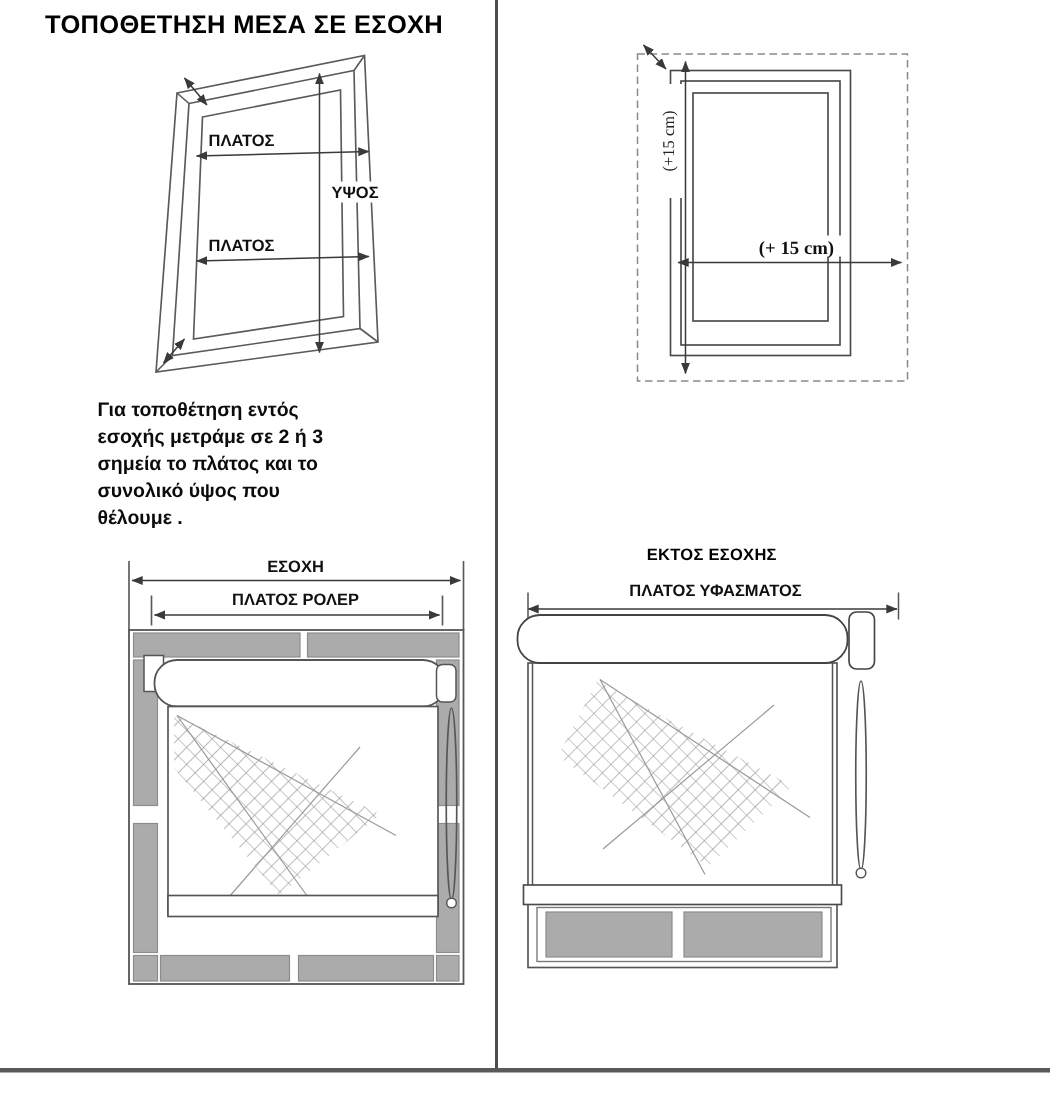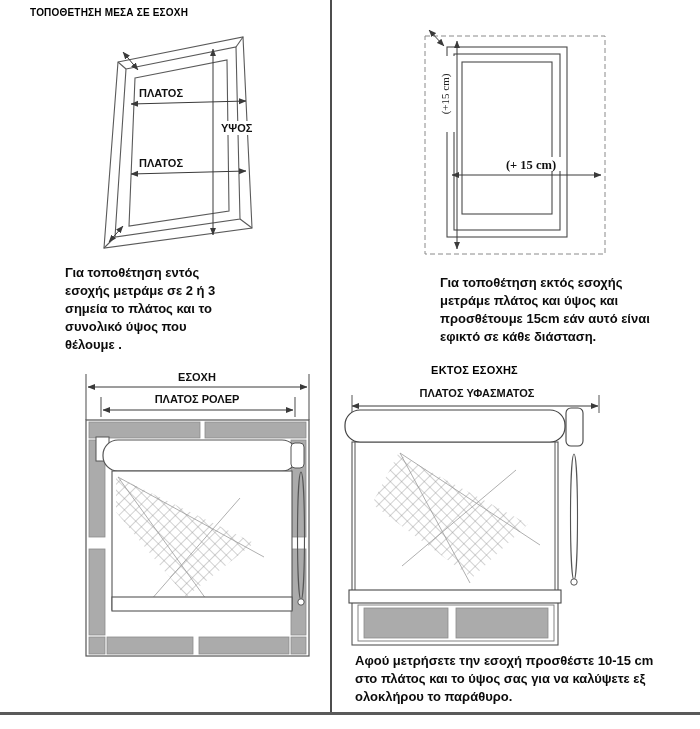--- a/index.html
+++ b/index.html
@@ -1,21 +1,21 @@
 <!DOCTYPE html>
 <html><head>
 <meta charset="utf-8">
 <style>
   * { margin:0; padding:0; box-sizing:border-box; }
   html,body { background:#ffffff; }
   body { font-family:"Liberation Sans", sans-serif; }
   .page { position:relative; width:700px; height:729px; background:#fff; overflow:hidden; }
   .divider-v { position:absolute; left:330px; top:0; width:2px; height:712px; background:#4d4d4d; }
   .divider-h { position:absolute; left:0; top:712px; width:700px; height:3px; background:#5a5a5a; }
-  .title { position:absolute; font-size:10px; font-weight:700; color:#000; letter-spacing:.2px; white-space:nowrap; }
+  .title { position:absolute; font-size:17px; font-weight:700; color:#000; letter-spacing:.2px; white-space:nowrap; }
   .tl { left:30px; top:7px; }
   .tr { left:463px; top:7px; }
   .br { left:352px; top:364px; width:245px; text-align:center; font-size:11px; white-space:nowrap; }
   .caption { position:absolute; font-size:13px; font-weight:700; color:#0b0b0b; line-height:1.38; }
   .cap-tl { left:30px; top:264px; width:162px;margin-left:35px; }
   .cap-tr { left:440px; top:274px; width:232px; }
   .cap-br { left:355px; top:652px; width:308px; }
   svg { position:absolute; overflow:visible; }
   .svg-tl { left:70px; top:28px; }
   .svg-tr { left:410px; top:22px; }
@@ -79,21 +79,20 @@
       <rect x="462" y="62" width="90" height="152"></rect>
     </g>
     <line x1="457" y1="41" x2="457" y2="249" stroke="#3a3a3a" stroke-width="1" marker-start="url(#ar2)" marker-end="url(#ar2)"></line>
     <rect x="441" y="56" width="15" height="76" fill="#ffffff"></rect>
     <text x="449" y="94" text-anchor="middle" class="slabel" transform="rotate(-90 449 94)">(+15 cm)</text>
     <line x1="452" y1="175" x2="601" y2="175" stroke="#3a3a3a" stroke-width="1" marker-start="url(#ar2)" marker-end="url(#ar2)"></line>
     <rect x="498" y="157" width="66" height="14" fill="#ffffff"></rect>
     <text x="531" y="169" text-anchor="middle" class="slabel-big">(+ 15 cm)</text>
   </svg>
 
-  <div class="caption cap-tr">Για τοποθέτηση εκτός εσοχής μετράμε πλάτος και ύψος και προσθέτουμε 15cm εάν αυτό είναι εφικτό σε κάθε διάσταση.</div>
 
   <svg class="svg-bl" width="250" height="302" viewBox="75 368 250 302">
     <defs>
       <marker id="ar3" viewBox="0 0 10 10" refX="9.5" refY="5" markerWidth="7.5" markerHeight="7.5" orient="auto-start-reverse" markerUnits="userSpaceOnUse">
         <path d="M0,1 L10,5 L0,9 Z" fill="#3a3a3a"></path>
       </marker>
       <pattern id="net3" width="8" height="8" patternUnits="userSpaceOnUse" patternTransform="rotate(45)">
         <path d="M0 0 H8 M0 0 V8" stroke="#8f8f8f" stroke-width="0.8" fill="none"></path>
       </pattern>
     </defs>
@@ -168,15 +167,14 @@
     <g fill="#ababab" stroke="#8c8c8c" stroke-width="0.8">
       <rect x="364" y="608" width="84" height="30"></rect>
       <rect x="456" y="608" width="92" height="30"></rect>
     </g>
     <rect x="345" y="410" width="220" height="32" rx="15" fill="#ffffff" stroke="#444444" stroke-width="1.2"></rect>
     <rect x="566" y="408" width="17" height="38" rx="5" fill="#ffffff" stroke="#444444" stroke-width="1.1"></rect>
     <ellipse cx="574" cy="517" rx="3.5" ry="63" fill="none" stroke="#555555" stroke-width="1.1"></ellipse>
     <circle cx="574" cy="582" r="3.2" fill="#ffffff" stroke="#555555" stroke-width="1"></circle>
   </svg>
 
-  <div class="caption cap-br">Αφού μετρήσετε την εσοχή προσθέστε 10-15 cm στο πλάτος και το ύψος σας για να καλύψετε εξ ολοκλήρου το παράθυρο.</div>
 
 </div>
 
 </body></html>

